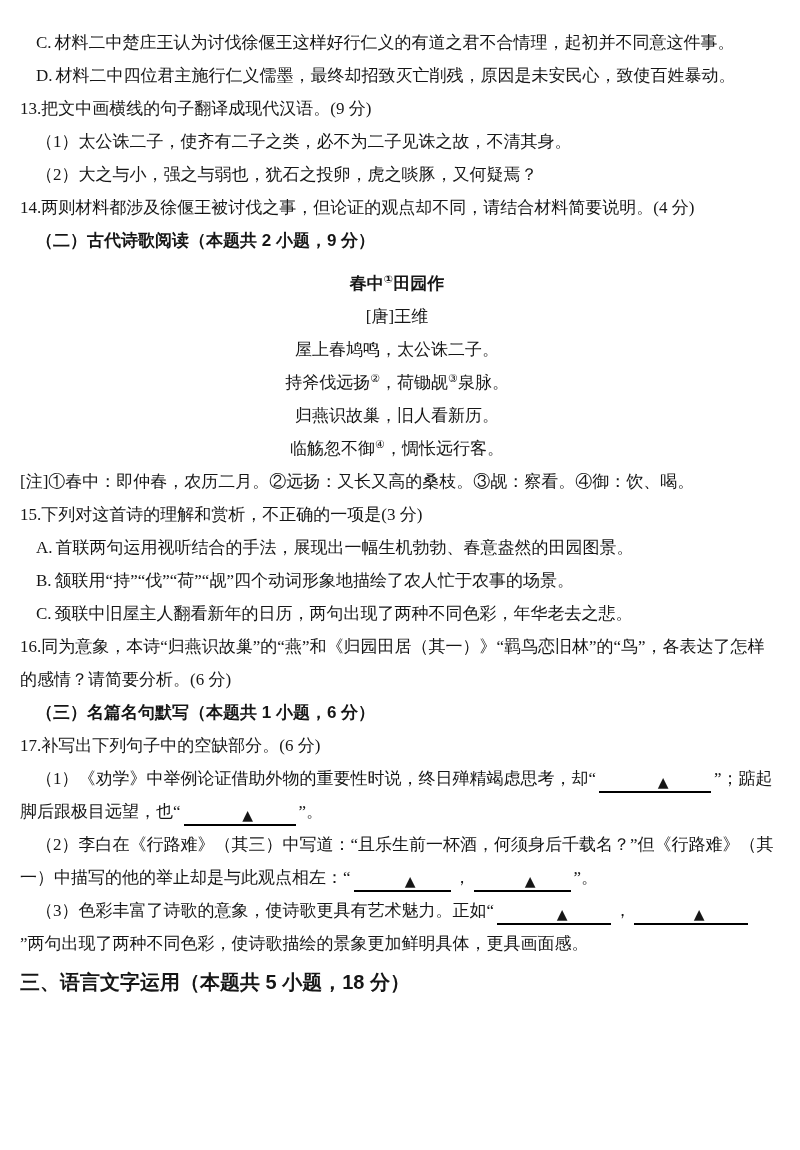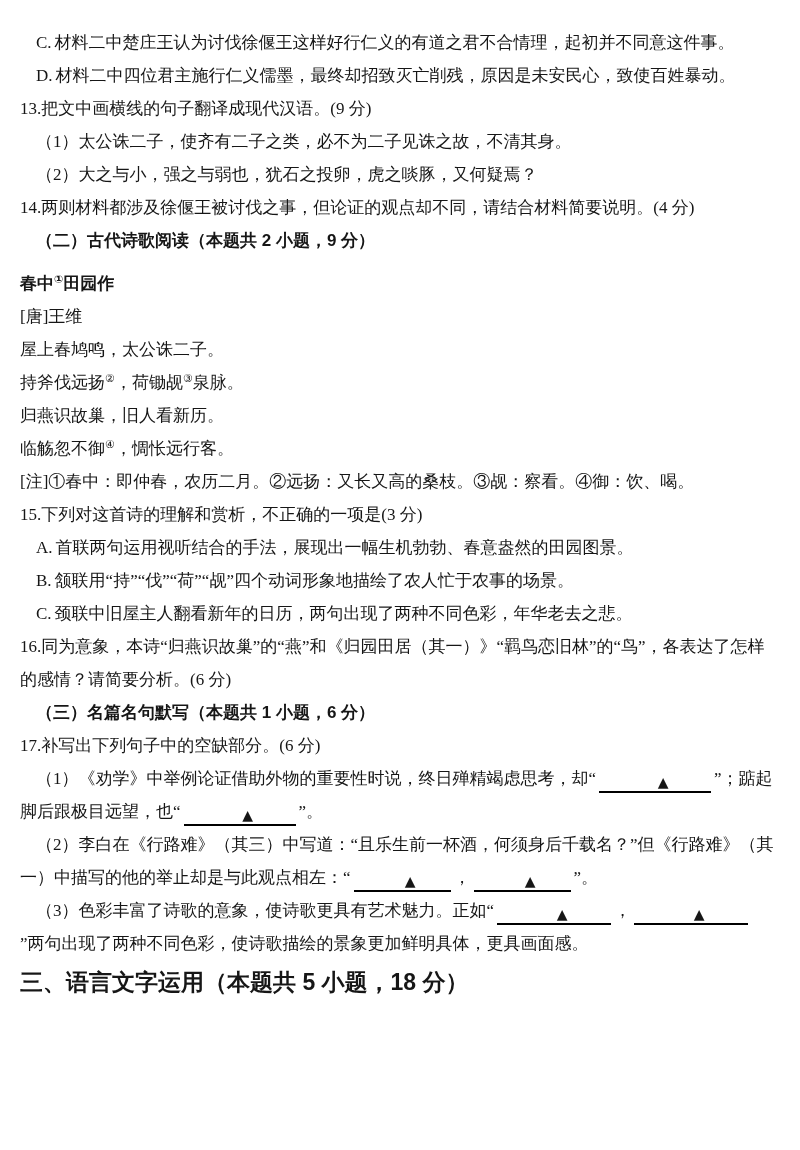--- a/index.html
+++ b/index.html
@@ -20,21 +20,21 @@
   .page {
     padding: 26px 26px 0 20px;
   }
   p { margin: 0; }
   .indent1 { text-indent: 16px; }   
   .indent2 { text-indent: 37px; }   
   .heading {
     font-family: "Liberation Sans", "DejaVu Sans", sans-serif;
     font-weight: bold;
   }
-  .center { }
+  .center { text-align: center; }
   .poem-title {
     font-family: "Liberation Sans", "DejaVu Sans", sans-serif;
     font-weight: bold;
     margin-top: 10px;
   }
   .opt-label { margin-right: 3px; }
   sup.circ {
     font-size: 11px;
     line-height: 0;
     vertical-align: 6px;
@@ -51,21 +51,21 @@
   }
   .blank.w2 { min-width: 97px; }
   .blank.w3 { min-width: 114px; }
   .blank .tri {
     font-size: 14px;
     font-family: "DejaVu Sans", sans-serif;
   }
   .final-heading {
     font-family: "Liberation Sans", "DejaVu Sans", sans-serif;
     font-weight: bold;
-    font-size: 23px;
+    font-size: 20px;
     margin-top: 6px;
   }
 </style>
 </head>
 <body>
 
 <div class="page">
 
   <p class="indent1"><span class="opt-label">C.</span><span>材料二中楚庄王认为讨伐徐偃王这样好行仁义的有道之君不合情理，起初并不同意这件事。</span></p>
   <p class="indent1"><span class="opt-label">D.</span><span>材料二中四位君主施行仁义儒墨，最终却招致灭亡削残，原因是未安民心，致使百姓暴动。</span></p>

